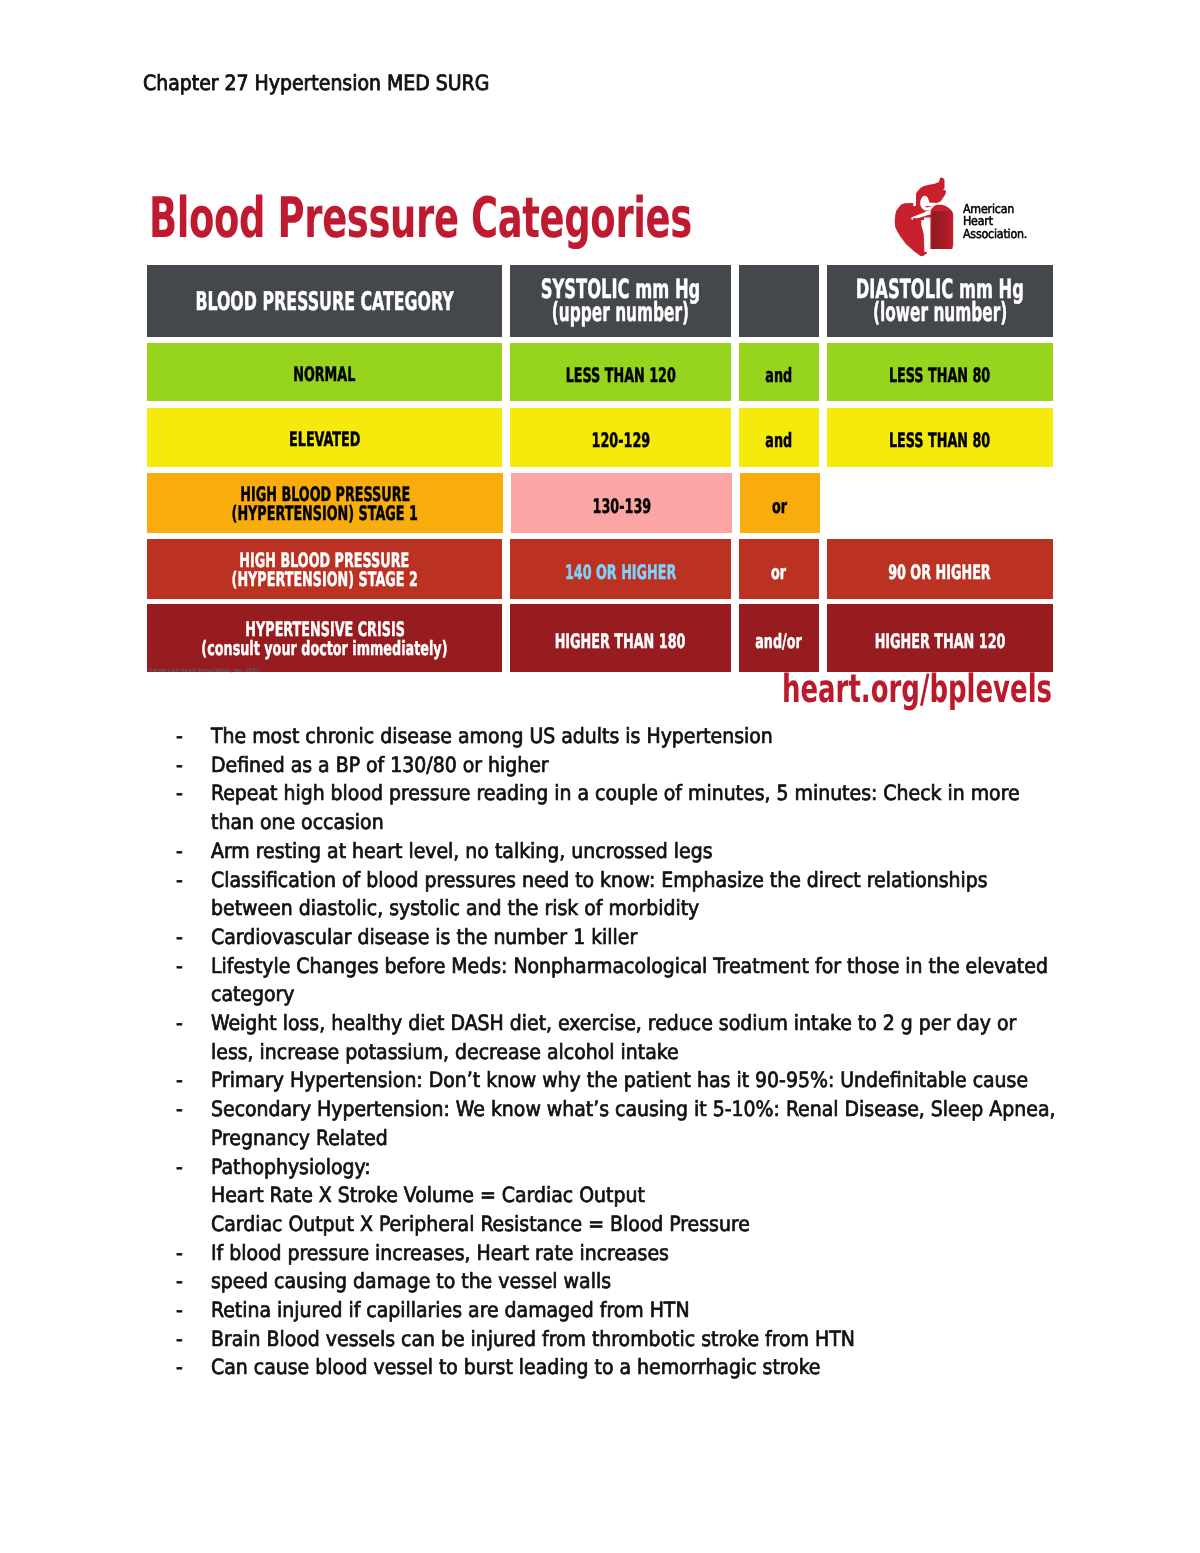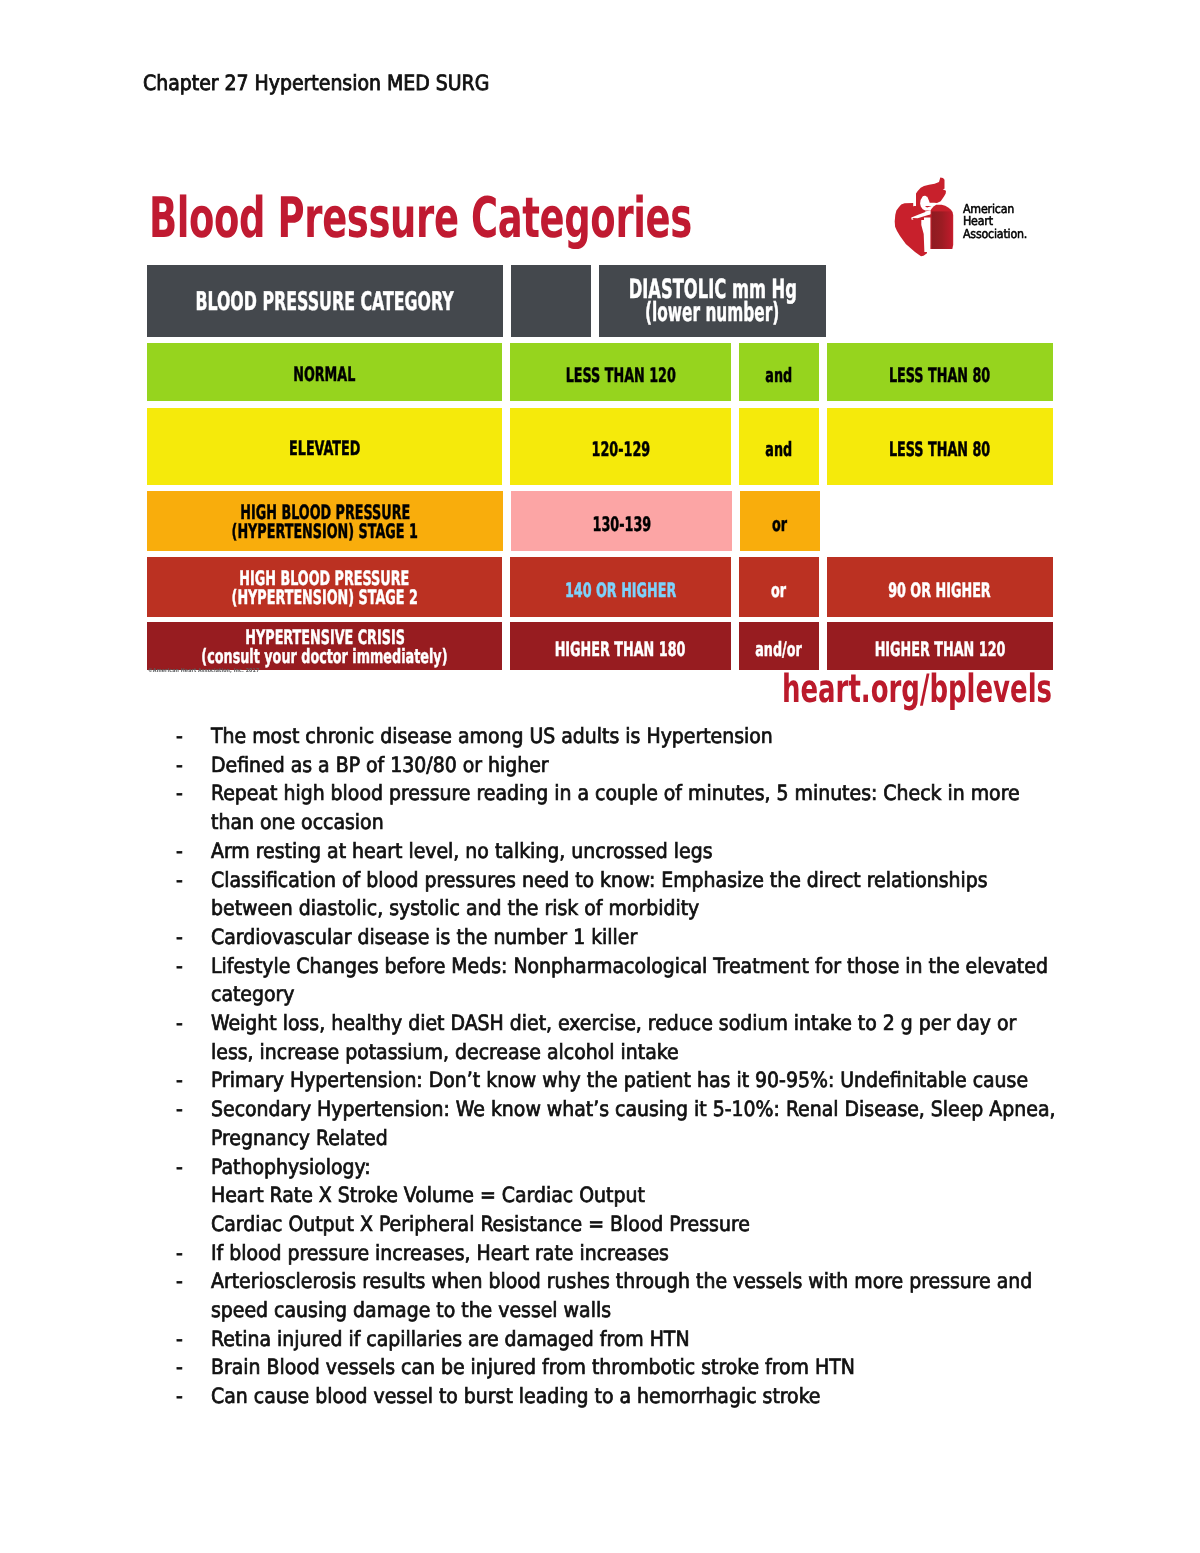--- a/index.html
+++ b/index.html
@@ -35,24 +35,24 @@
   .hdr .l1{transform:scaleX(0.685);}
   .hdr .l2{transform:scaleX(0.645);}
   .body-row .l1,.body-row .l2,.body-row .v{transform:scaleX(0.718);}
   .body-row .cell{padding-top:6px;}
   .body-row .c1.two-line{padding-top:3px;}
   .hdr .l1{font-size:26.5px;font-weight:700;letter-spacing:0;line-height:23px;}
   .hdr .l1 .thin{font-weight:700;}
   .hdr .l2{font-size:26.5px;font-weight:700;line-height:23px;letter-spacing:0;}
   .hdr .c1 .l1{font-size:25.7px;}
   .trow.body-row.r0 .cell{height:58px;}
-  .trow.body-row.r1 .cell{height:77px;}
+  .trow.body-row.r1 .cell{height:59px;}
   .trow.body-row.r2 .cell{height:60px;}
   .trow.body-row.r3 .cell{height:60px;}
-  .trow.body-row.r4 .cell{height:48px;}
+  .trow.body-row.r4 .cell{height:68px;}
   .trow.body-row.r1{margin-top:7px;}
   .trow.body-row.r2{margin-top:6px;}
   .trow.body-row.r3{margin-top:6px;}
   .trow.body-row.r4{margin-top:5px;}
   .body-row .cell{align-items:center;}
   .body-row .l1{font-size:19.8px;font-weight:700;line-height:18.5px;}
   .body-row .l1,.body-row .l2,.body-row .v{-webkit-text-stroke:0.45px currentColor;}
   .hdr .l1,.hdr .l2{-webkit-text-stroke:0.45px #fff;}
   .body-row .l2{font-size:19.8px;font-weight:700;line-height:18.5px;}
   .body-row .c2 .v,.body-row .c4 .v{font-size:19.8px;font-weight:700;}
@@ -111,20 +111,24 @@
       </div>
     </div>
   </div>
 
   <div class="tbl">
 
     <div class="trow hdr">
       <div class="cell c1">
         <div class="l1">BLOOD PRESSURE CATEGORY</div>
       </div>
+      <div class="cell c2">
+        <div class="l1"><b>SYSTOLIC</b><span class="thin"> mm Hg</span></div>
+        <div class="l2">(upper number)</div>
+      </div>
       <div class="cell c3">
         <div class="l1"></div>
       </div>
       <div class="cell c4">
         <div class="l1"><b>DIASTOLIC</b><span class="thin"> mm Hg</span></div>
         <div class="l2">(lower number)</div>
       </div>
     </div>
 
     <div id="table-body">
@@ -280,21 +284,20 @@
       </div>
       <div class="note">
         <div class="bul">-</div>
         <div class="txt">
           <div class="ln">If blood pressure increases, Heart rate increases</div>
         </div>
       </div>
       <div class="note">
         <div class="bul">-</div>
         <div class="txt">
-          <div class="ln">Arteriosclerosis results when blood rushes through the vessels with more pressure and</div>
           <div class="ln">speed causing damage to the vessel walls</div>
         </div>
       </div>
       <div class="note">
         <div class="bul">-</div>
         <div class="txt">
           <div class="ln">Retina injured if capillaries are damaged from HTN</div>
         </div>
       </div>
       <div class="note">

